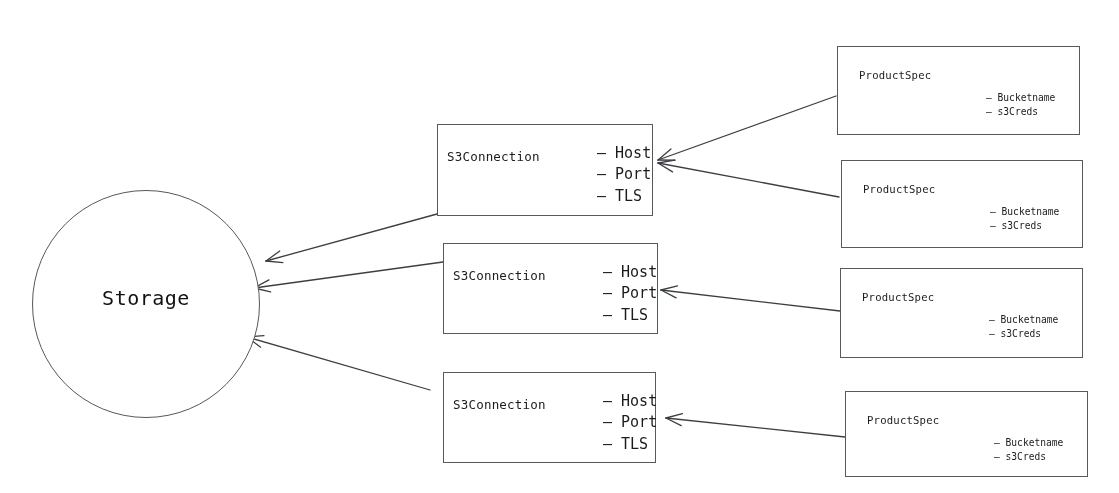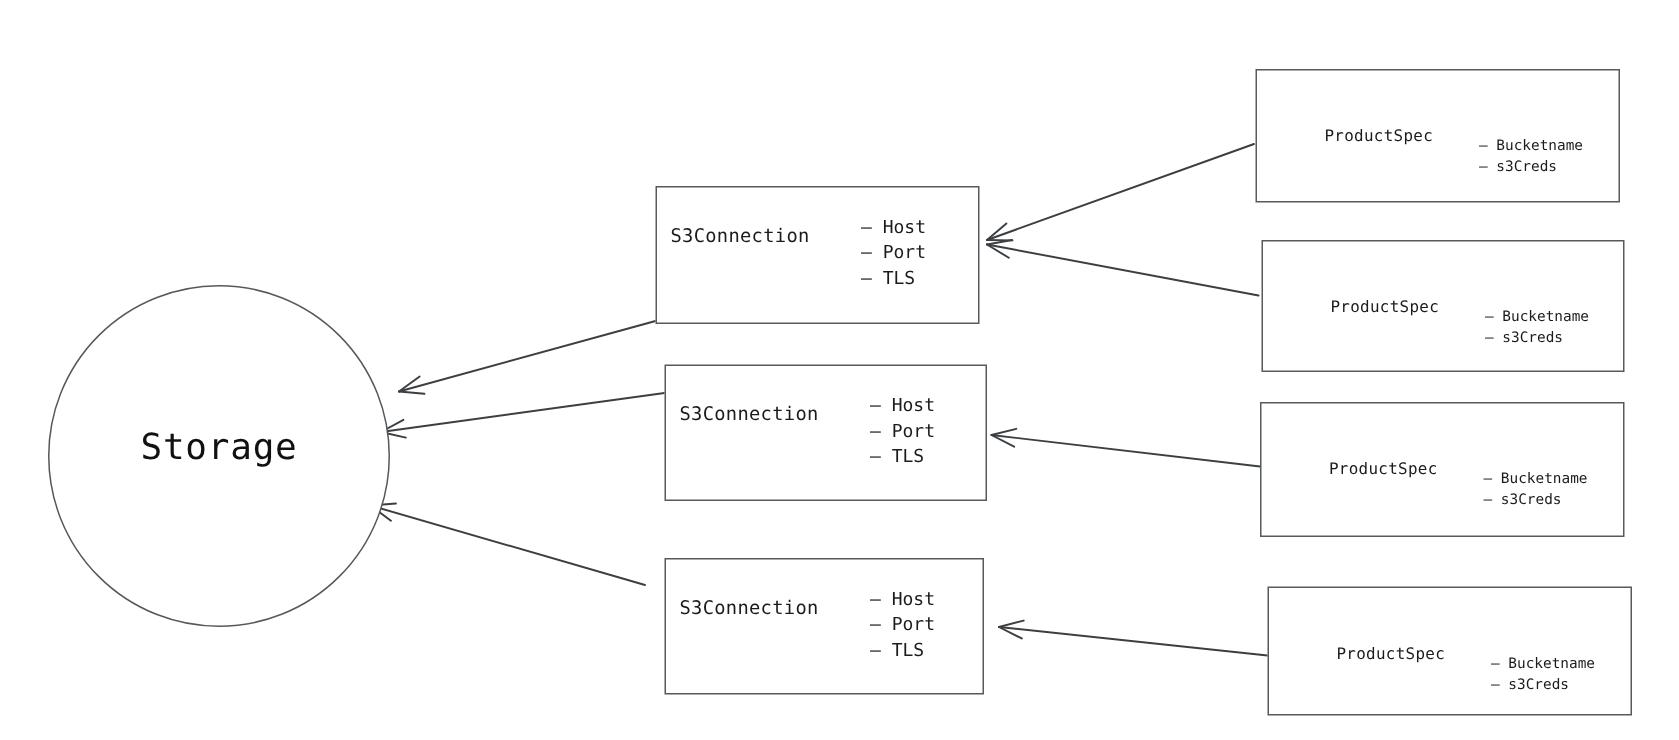--- a/index.html
+++ b/index.html
@@ -36,35 +36,35 @@
     letter-spacing: 0.2px;
   }
   .node-attrs {
     position: absolute;
     color: #1b1b1b;
     white-space: nowrap;
     line-height: 1.42;
   }
   .node-attrs div { white-space: nowrap; }
   .s3-title { font-size: 12.5px; left: 9px; top: 24px; }
-  .s3-attrs { font-size: 12px; left: 136px; top: 18px; }
-  .ps-title { font-size: 10.6px; left: 21px; top: 38px; margin-left: 24px; }
+  .s3-attrs { font-size: 15px; left: 159px; top: 18px; }
+  .ps-title { font-size: 10.6px; left: 21px; top: 22px; }
   .ps-attrs { font-size: 9.6px; left: 148px; top: 32px; margin-top: 12px; }
   .circle-node {
     position: absolute;
     border-radius: 50%;
     border: 1.4px solid #55595c;
     background: #ffffff;
     box-sizing: border-box;
     display: flex;
     align-items: center;
     justify-content: center;
   }
   .circle-label {
-    font-size: 24px;
+    font-size: 20px;
     color: #111111;
     letter-spacing: 0.5px;
     position: relative;
     top: -6px;
   }
 </style>
 </head>
 <body>
 
 <div id="canvas">

